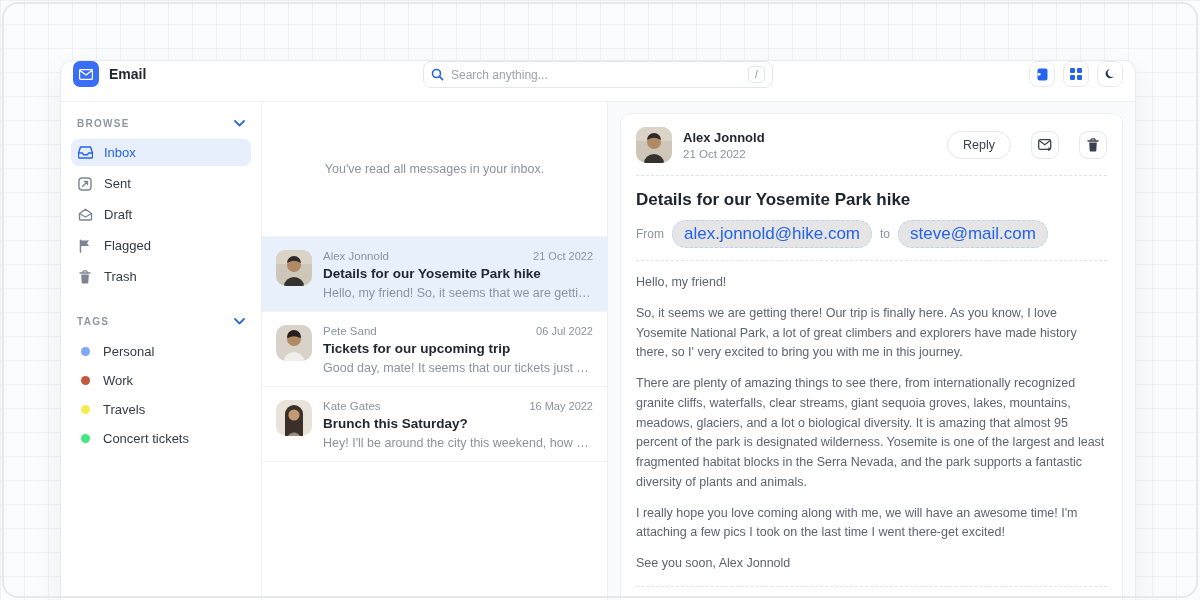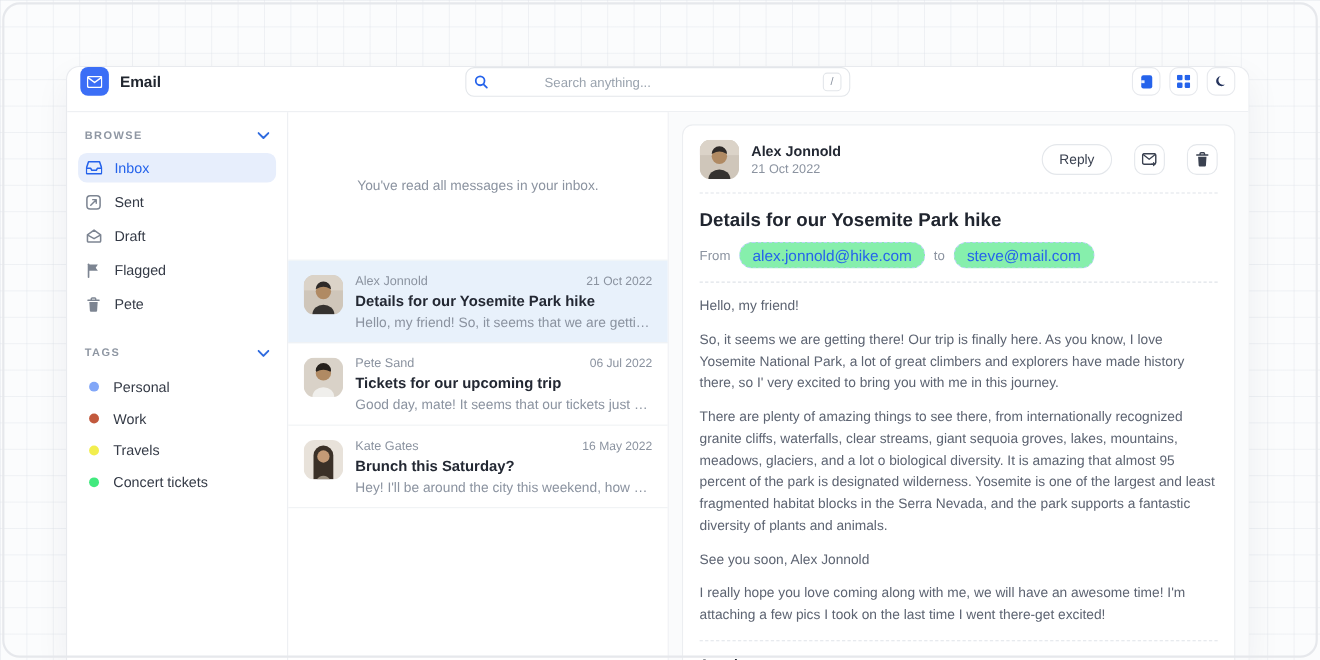--- a/index.html
+++ b/index.html
@@ -21,21 +21,21 @@
     display:flex; flex-direction:column; overflow:hidden;
   }
 
   
   .app-header { height:41px; display:flex; align-items:flex-start; padding:0 12px; border-bottom:1px solid #edeff2; flex:none; }
   .brand { display:flex; align-items:center; gap:10px; width:190px; flex:none; }
   .logo { width:26px; height:26px; border-radius:7px; background:#3b6ef6; display:flex; align-items:center; justify-content:center; }
   .brand-name { font-size:14px; font-weight:bold; color:#21262f; }
   .search-zone { flex:1; display:flex; justify-content:center; }
   .search-box { width:350px; height:27px; border:1px solid #e3e6ea; border-radius:8px; background:#fff; display:flex; align-items:center; gap:7px; padding:0 7px; }
-  .search-box input { border:none; outline:none; flex:1; font-size:12px; color:#3a4150; font-family:inherit; background:transparent;margin-left:44px; }
+  .search-box input { border:none; outline:none; flex:1; font-size:12px; color:#3a4150; font-family:inherit; background:transparent; }
   .search-box input::placeholder { color:#9aa3ae; }
   .kbd { width:17px; height:17px; border:1px solid #e3e6ea; border-radius:4px; font-size:10px; color:#8b93a0; display:flex; align-items:center; justify-content:center; }
   .header-actions { width:190px; flex:none; display:flex; justify-content:flex-end; gap:8px; }
   .icon-btn { width:26px; height:26px; border:1px solid #e7e9ed; border-radius:8px; background:#fff; display:flex; align-items:center; justify-content:center; cursor:pointer; }
 
   
   .columns { flex:1; display:flex; min-height:0; }
   .sidebar { width:201px; flex:none; border-right:1px solid #edeff2; padding:12px 10px; }
   .section-head { display:flex; align-items:center; justify-content:space-between; padding:4px 6px 10px; }
   .section-label { font-size:10px; font-weight:bold; letter-spacing:1.3px; color:#8f97a3; }
@@ -68,21 +68,21 @@
   .reader-head { display:flex; align-items:center; gap:11px; }
   .reader-id { flex:1; }
   .reader-name { font-size:13px; font-weight:600; color:#232833; }
   .reader-date { font-size:11.5px; color:#8b93a0; margin-top:3px; }
   .reader-actions { display:flex; gap:20px; align-items:center; }
   .reply-btn { height:28px; padding:0 15px; border:1px solid #e4e7eb; border-radius:14px; background:#fff; font-size:12.5px; color:#3a4150; font-family:inherit; cursor:pointer; }
   .sq-btn { width:28px; height:28px; border:1px solid #e4e7eb; border-radius:9px; background:#fff; display:flex; align-items:center; justify-content:center; cursor:pointer; }
   .dashed-div { border:none; border-top:1px dashed #e0e4e9; margin:12px 0; }
   .subject-line { font-size:17px; font-weight:600; color:#20252f; margin:14px 0 10px; }
   .fromto { display:flex; align-items:center; gap:8px; font-size:12px; color:#8b93a0; }
-  .chip { border:1px dashed #b9d0f7; color:#2563eb; border-radius:999px; padding:3px 11px; font-size:14px; background:#86efac; cursor:pointer; }
+  .chip { border:1px dashed #b9d0f7; color:#2563eb; border-radius:999px; padding:3px 11px; font-size:17px; background:#e5e5e5; cursor:pointer; }
   .body-text p { font-size:12.5px; color:#5d6472; line-height:1.58; margin:11px 0; }
   .attach-label { font-size:12.5px; font-weight:bold; color:#232833; margin-top:14px; }
 </style>
 </head>
 <body>
 
 <div class="frame"></div>
 
 <div class="app">
 
@@ -184,21 +184,21 @@
       </div>
 
       <div class="nav-item">
         <span class="nicon">
           <svg width="12" height="14" viewBox="0 0 12 14">
               <path d="M1 3 h10" stroke="currentColor" stroke-width="1.4" stroke-linecap="round"></path>
               <path d="M4 3 V1.7 a0.8 0.8 0 0 1 0.8 -0.8 h2.4 a0.8 0.8 0 0 1 0.8 0.8 V3" fill="none" stroke="currentColor" stroke-width="1.3"></path>
               <path d="M2.2 4.5 h7.6 l-0.5 8 a1 1 0 0 1 -1 0.9 h-4.6 a1 1 0 0 1 -1 -0.9 Z" fill="currentColor"></path>
             </svg>
         </span>
-        <span>Pete</span>
+        <span>Trash</span>
       </div>
 
       <div class="section-head tags-head">
         <span class="section-label">TAGS</span>
         <span style="display:flex;">
           <svg width="11" height="7" viewBox="0 0 11 7">
               <path d="M1 1 L5.5 5.5 L10 1" fill="none" stroke="#2f6bdf" stroke-width="1.8" stroke-linecap="round" stroke-linejoin="round"></path>
             </svg>
         </span>
       </div>
@@ -334,22 +334,22 @@
           <span>to</span>
           <span class="chip">steve@mail.com</span>
         </div>
 
         <hr class="dashed-div">
 
         <div class="body-text">
           <p>Hello, my friend!</p>
           <p>So, it seems we are getting there! Our trip is finally here. As you know, I love Yosemite National Park, a lot of great climbers and explorers have made history there, so I' very excited to bring you with me in this journey.</p>
           <p>There are plenty of amazing things to see there, from internationally recognized granite cliffs, waterfalls, clear streams, giant sequoia groves, lakes, mountains, meadows, glaciers, and a lot o biological diversity. It is amazing that almost 95 percent of the park is designated wilderness. Yosemite is one of the largest and least fragmented habitat blocks in the Serra Nevada, and the park supports a fantastic diversity of plants and animals.</p>
+          <p>I really hope you love coming along with me, we will have an awesome time! I'm attaching a few pics I took on the last time I went there-get excited!</p>
           <p>See you soon, Alex Jonnold</p>
-          <p>I really hope you love coming along with me, we will have an awesome time! I'm attaching a few pics I took on the last time I went there-get excited!</p>
         </div>
 
         <hr class="dashed-div">
 
         <div class="attach-label">Attachments</div>
 
       </div>
     </div>
 
   </div>

